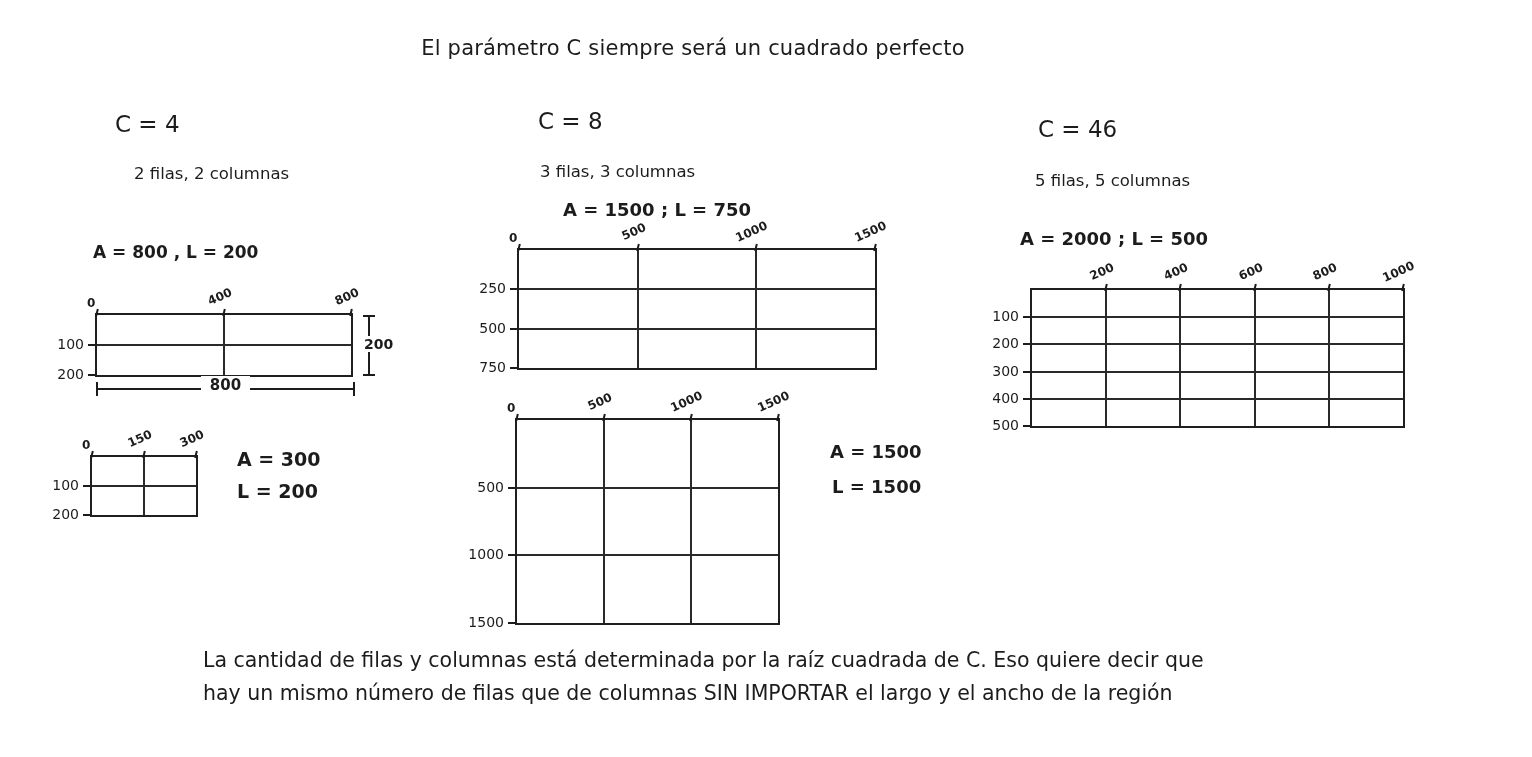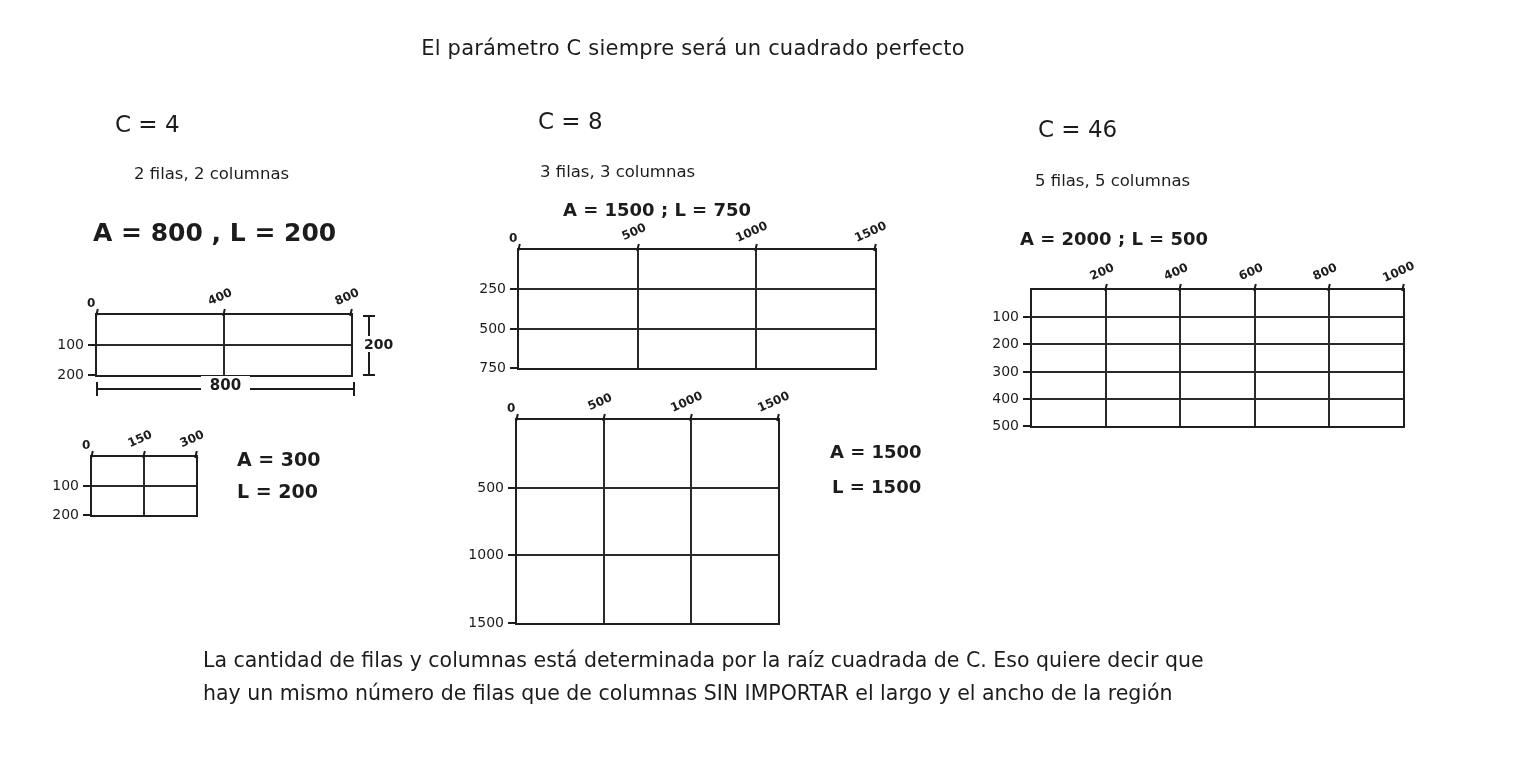--- a/index.html
+++ b/index.html
@@ -20,21 +20,21 @@
   .xtick{position:absolute;top:-6px;width:2px;height:7px;background:#1c1c1c;transform:translateX(-1px) rotate(14deg);}
   .xlab{position:absolute;top:-26px;font-size:12px;font-weight:700;transform:translateX(-55%) rotate(-24deg);
         transform-origin:bottom center;white-space:nowrap;}
   .xlab.zero{transform:translateX(-120%) rotate(0deg);top:-19px;}
   .ydash{position:absolute;left:-9px;width:7px;height:2px;background:#1c1c1c;transform:translateY(-1px);}
   .ylab{position:absolute;left:-13px;transform:translate(-100%,-55%);font-size:14px;font-weight:400;}
 
   
   .c4-c{left:95px;top:111px;}
   .c4-rc{left:134px;top:164px;}
-  .c4-params{left:93px;top:218px;font-size:25px;}
+  .c4-params{left:93px;top:242px;font-size:17px;}
   .c4-g1{left:95px;top:313px;width:258px;height:64px;}
   .c4-g2{left:90px;top:455px;width:108px;height:62px;}
   .c4-side1{left:237px;top:448px;font-size:19px;font-weight:700;}
   .c4-side2{left:237px;top:480px;font-size:19px;font-weight:700;}
 
   
   .vbrace{position:absolute;left:368px;top:315px;width:2px;height:61px;background:#1c1c1c;}
   .vbrace::before,.vbrace::after{content:"";position:absolute;left:-5px;width:12px;height:2px;background:#1c1c1c;}
   .vbrace::before{top:0;} .vbrace::after{bottom:0;}
   .vbrace-label{left:361px;top:336px;background:#fff;padding:0 3px;font-size:14px;font-weight:700;}

